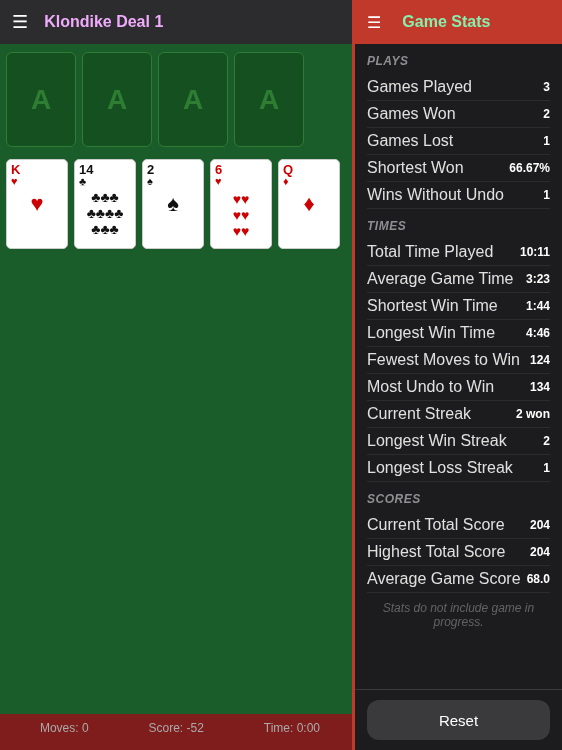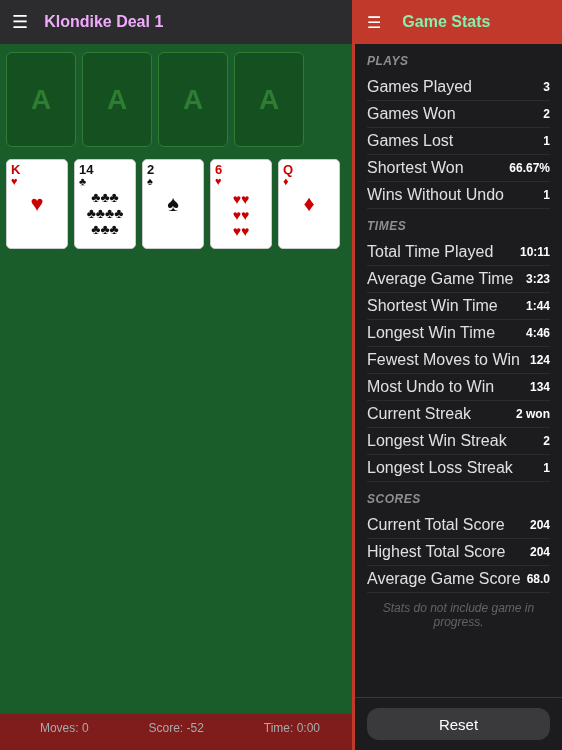--- a/index.html
+++ b/index.html
@@ -216,21 +216,21 @@
       text-align: center;
       padding: 8px 0;
     }
 
     .stats-footer {
       padding: 10px 12px;
       border-top: 1px solid #3a3a3c;
     }
     .reset-btn {
       width: 100%;
-      height: 32px;
+      height: 40px;
       background: #3a3a3c;
       border: none;
       border-radius: 12px;
       color: #fff;
       font-size: 15px;
       font-weight: 500;
       cursor: pointer;
     }
   </style>
 </head>

